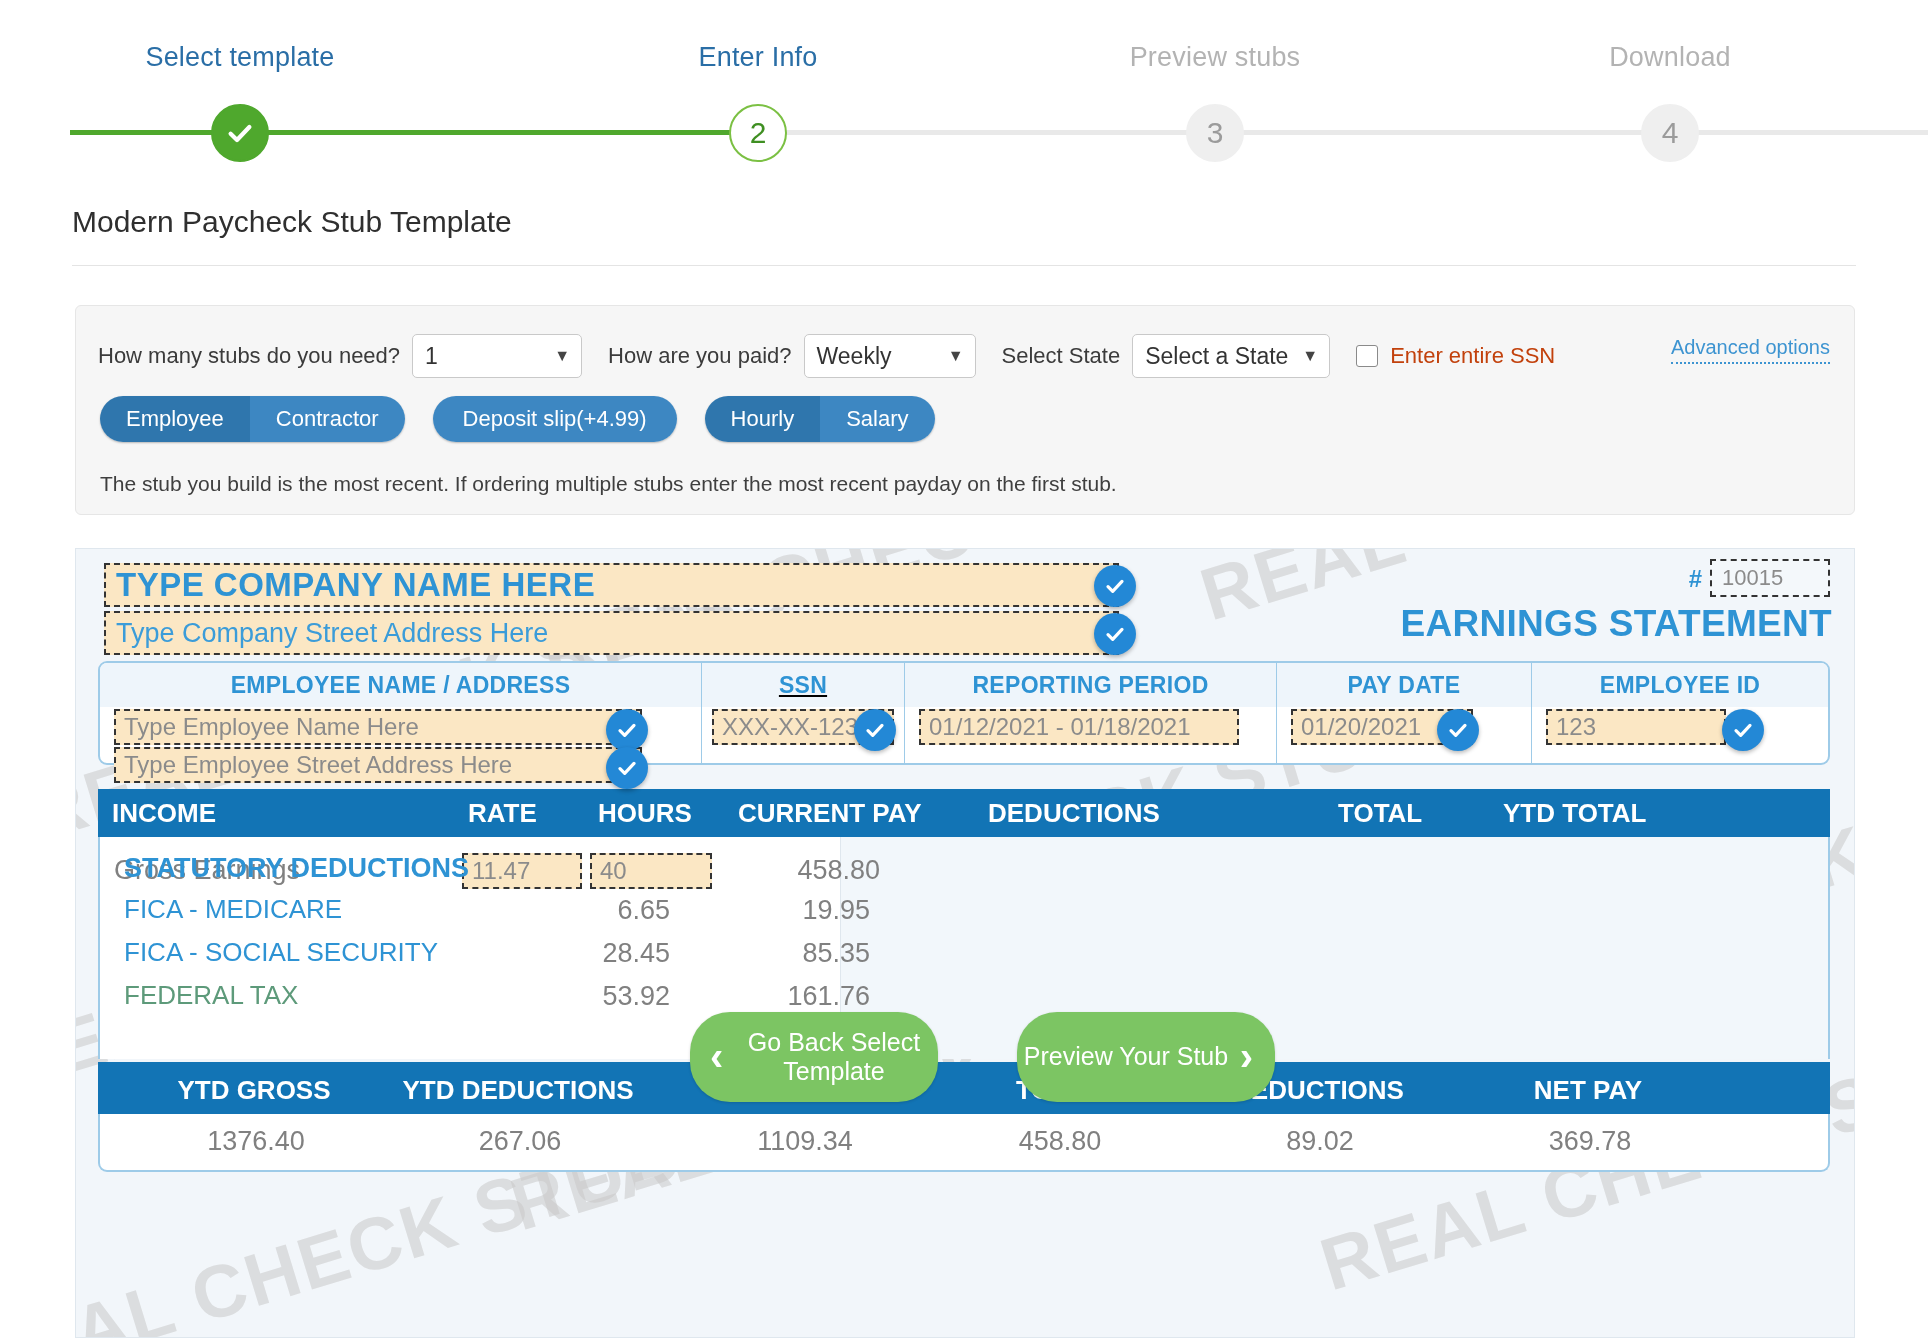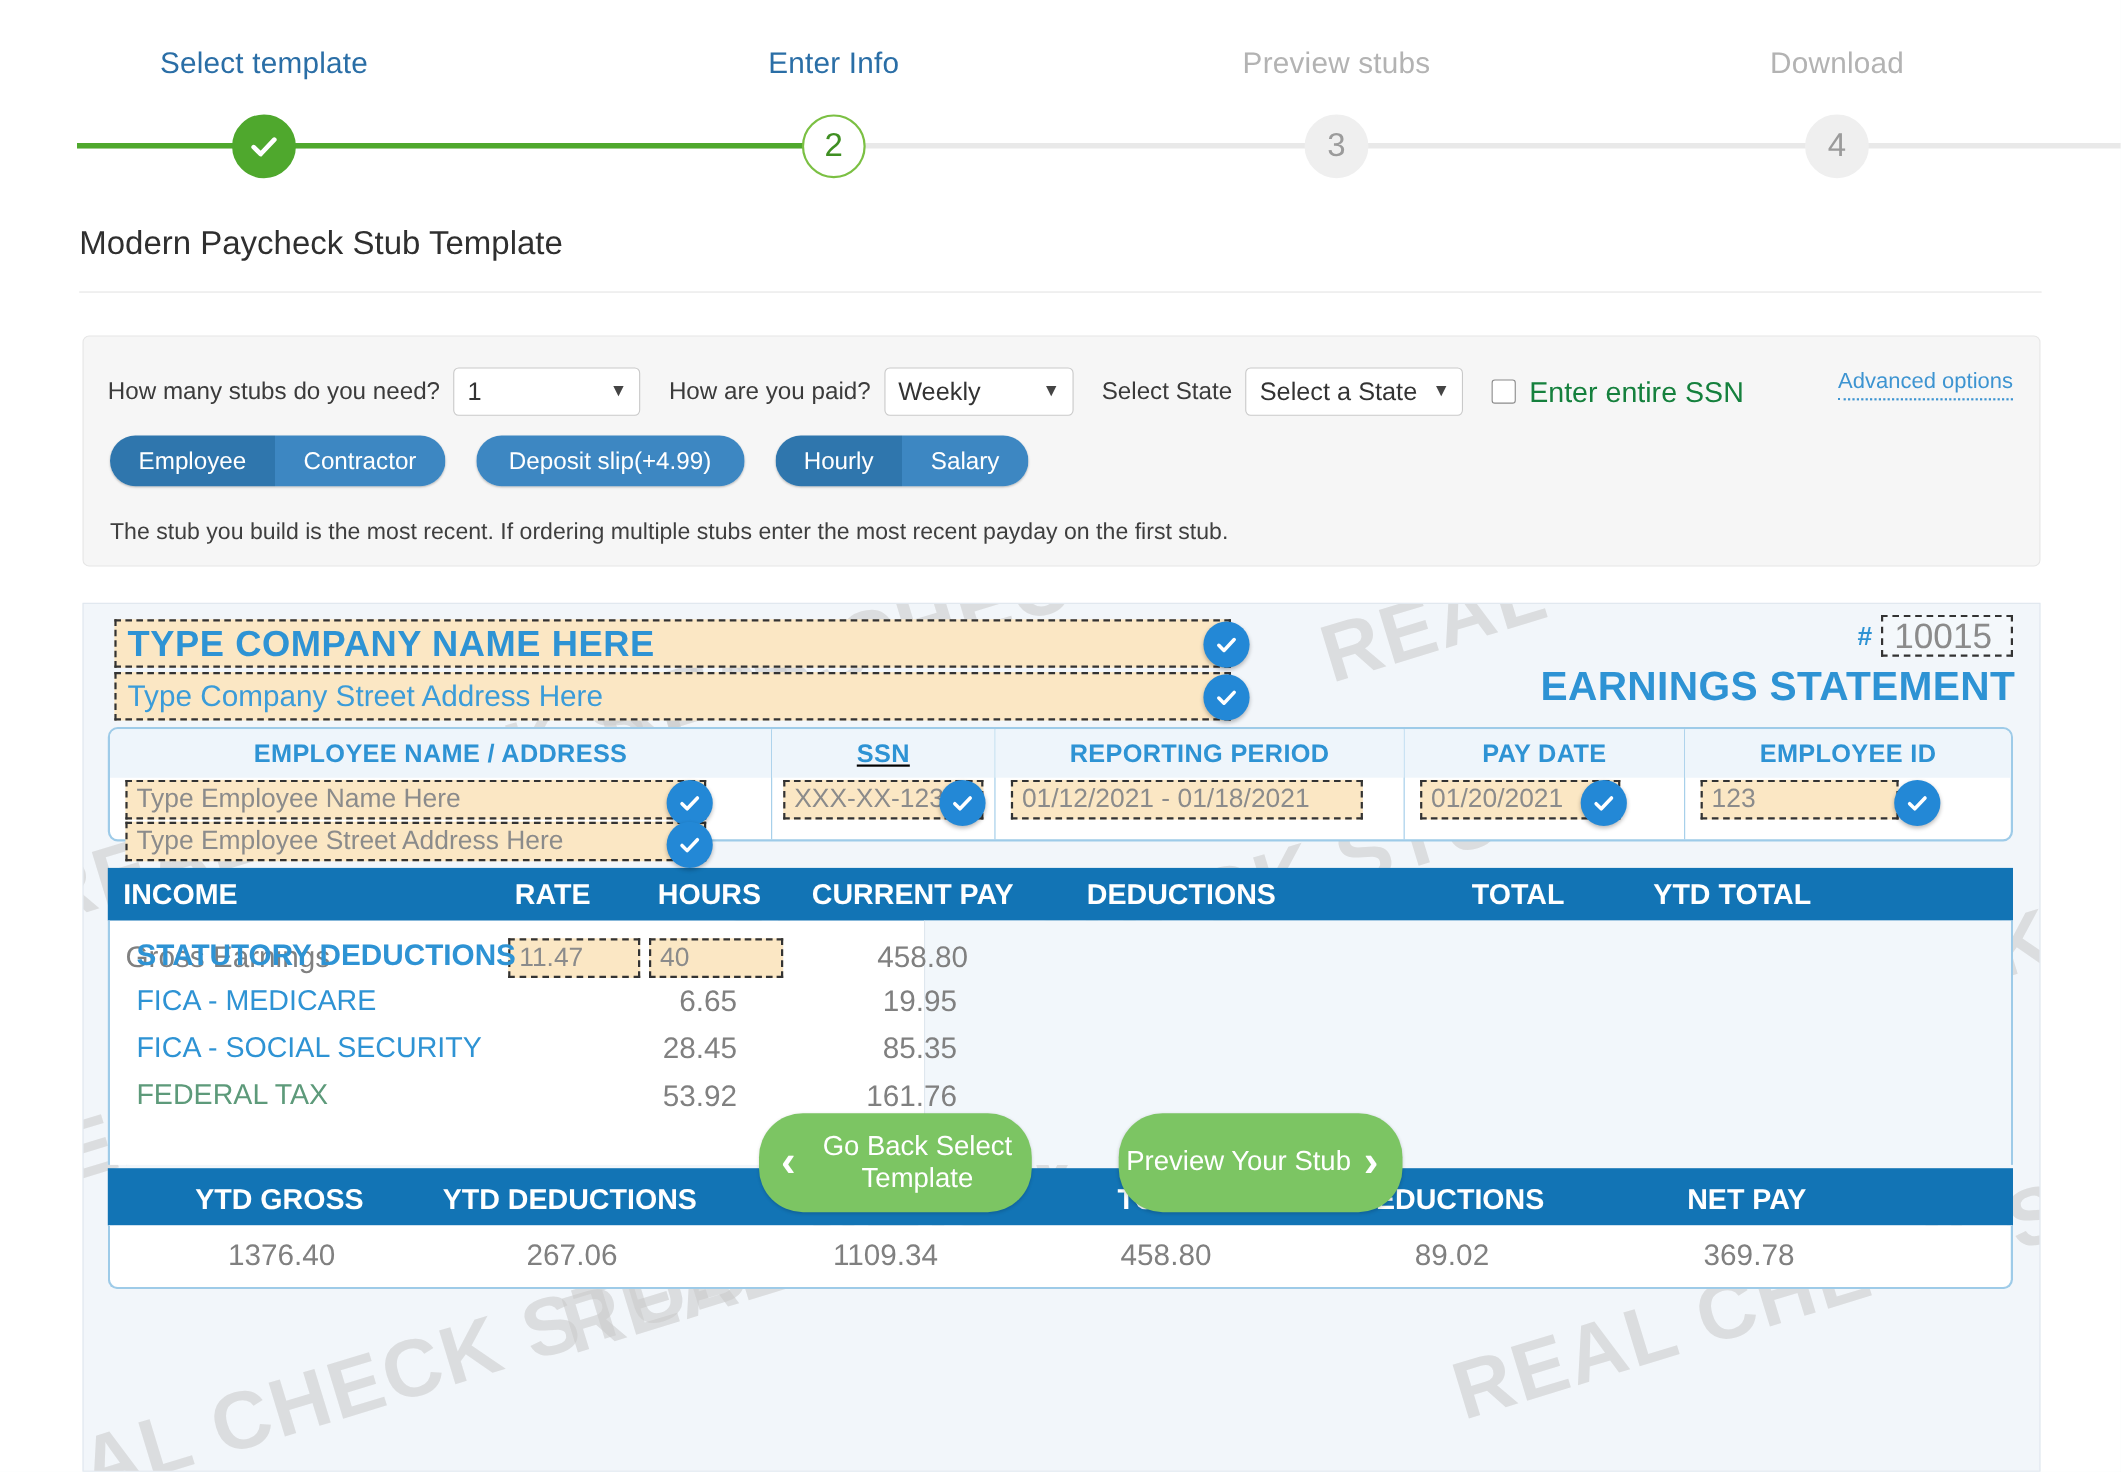--- a/index.html
+++ b/index.html
@@ -67,21 +67,21 @@
   }
   .sel-wrap { position:relative; display:inline-block; margin-right:26px; }
   .sel-caret {
     position:absolute; right:12px; top:50%; transform:translateY(-50%);
     pointer-events:none; font-size:16px; color:#444;
   }
   #ssn-check {
     width:22px; height:22px; border:1px solid #8a8a8a; border-radius:3px;
     background:#fff; display:inline-block; margin-right:12px;
   }
-  #ssn-label { font-size:26px; color:#15803d; }
+  #ssn-label { font-size:22px; color:#c2410c; }
   #advanced-options {
     position:absolute; right:24px; top:30px;
     font-size:20px; color:#3d94d1;
     border-bottom:2px dotted #3d94d1; padding-bottom:3px; cursor:pointer;
   }
 
   #opt-row2 { position:absolute; left:100px; top:396px; display:flex; align-items:center; }
   .pill {
     display:flex; align-items:center; border-radius:26px; overflow:hidden;
     height:46px; margin-right:28px;
@@ -139,21 +139,21 @@
 
   #stub-num-label {
     position:absolute; right:152px; top:16px; font-size:24px;
     font-weight:bold; color:#2e93d4;
   }
   #stub-num-field {
     position:absolute; right:24px; top:10px; width:120px; height:38px;
     border:2px dashed #333; background:#f4f8fb;
     display:flex; align-items:center; justify-content:flex-start; padding-left:10px;
   }
-  #stub-num-text { font-size:32px; color:#8b8b8b; }
+  #stub-num-text { font-size:22px; color:#8b8b8b; }
   #earnings-statement {
     position:absolute; right:22px; top:54px;
     font-size:37px; font-weight:bold; color:#2e93d4; letter-spacing:.3px;
   }
 
   
   #emp-table {
     position:absolute; left:22px; top:112px; width:1732px; height:104px;
     border:2px solid #9ecbe8; border-radius:9px; background:#ffffff;
     overflow:visible; display:flex;

